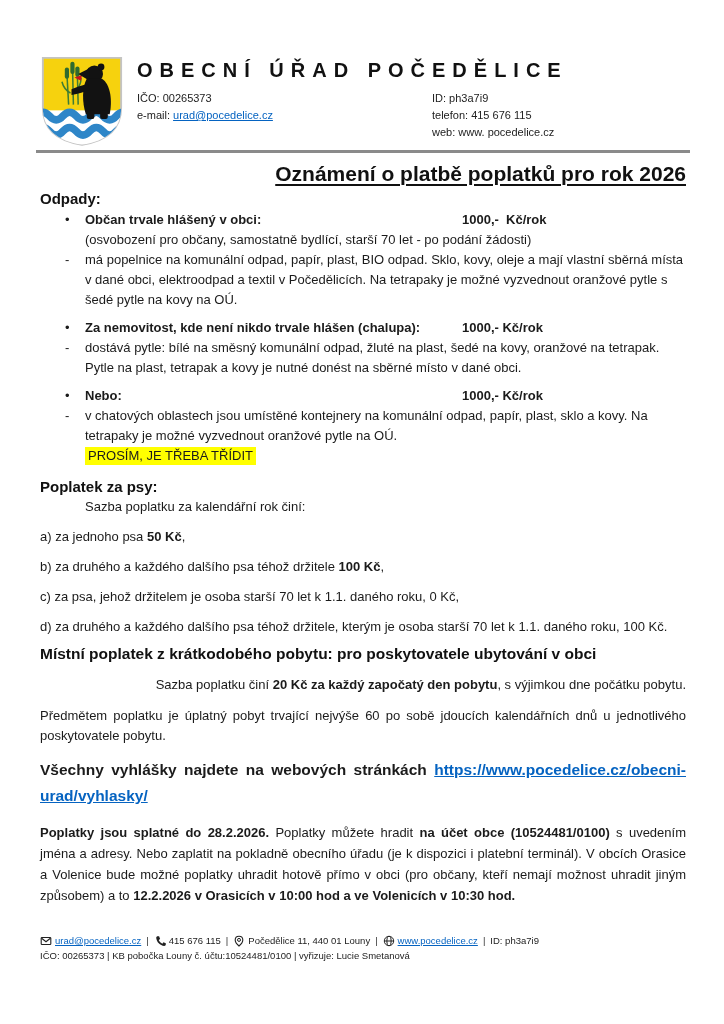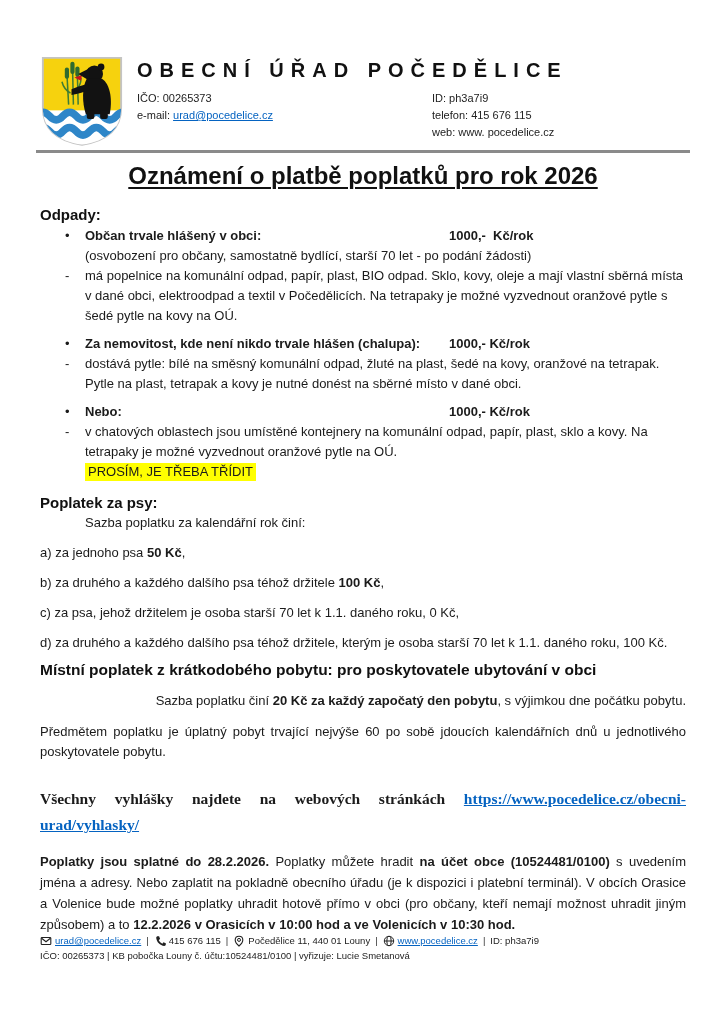--- a/index.html
+++ b/index.html
@@ -14,44 +14,44 @@
   
   .hdr { display:flex; align-items:flex-start; }
   .logo { width:84px; height:88px; flex:0 0 84px; }
   .hdr-text { margin-left:13px; flex:1; }
   .office-name { font-size:20px; font-weight:700; letter-spacing:7px; white-space:nowrap; margin:4px 0 8px; color:#111; }
   .contact { display:flex; font-size:11px; line-height:17px; color:#222; }
   .contact-left { width:295px; }
   .hrule { height:3px; background:#8a8a8a; margin:7px 0 0 -4px; width:654px; }
 
   
-  .doc-title { margin-top:9px; text-align:center; font-size:24px; font-weight:700;
+  .doc-title { margin-top:9px; text-align:right; font-size:21px; font-weight:700;
                text-decoration:underline; text-underline-offset:3px; text-decoration-thickness:2px; color:#111; }
 
   
   .h2 { font-size:15px; font-weight:700; color:#111; }
-  .h2.odpady { margin-top:16px; }
+  .h2.odpady { margin-top:4px; }
   .h2.dogs { margin-top:12px; }
   .h2.pobyt { font-size:15.5px; margin-top:8px; }
 
   .list { font-size:13px; line-height:20px; margin-top:3px; }
   .li { position:relative; padding-left:45px; }
   .li .marker { position:absolute; left:25px; }
-  .li .price { position:absolute; left:409px; top:0; font-weight:700; white-space:pre-wrap; }
+  .li .price { position:absolute; left:422px; top:0; font-weight:700; white-space:pre-wrap; }
   .gap { height:8px; }
   .bold { font-weight:700; }
   .b { font-weight:700; }
   .hl { background:#ffff00; padding:1px 3px 2px; }
 
   p { margin:0; font-size:13px; line-height:20px; }
   .indent { margin:2px 0 8px 45px; }
   .letter { margin-top:10px; }
   .p1 { margin-top:12px;text-align:right; }
   .p2 { margin-top:11px; text-align:justify; }
-  .vyhlasky { margin-top:24px; font-size:15.5px; font-weight:700; line-height:26px; text-align:justify;font-family:Liberation Serif, serif; }
+  .vyhlasky { margin-top:11px; font-size:15.5px; font-weight:700; line-height:26px; text-align:justify; }
   .vyhlasky a { overflow-wrap:anywhere; }
   .payment { margin-top:13px; line-height:21px; text-align:justify; }
 
   a.link { color:#0563C1; text-decoration:underline; cursor:pointer; }
 
   
   .footer { position:absolute; left:40px; top:933px; width:660px; font-size:9.5px; line-height:15px; color:#222; }
   .f1 { display:flex; align-items:center; flex-wrap:nowrap; white-space:nowrap; }
   .ficon { display:inline-block; width:12px; height:12px; margin-right:3px; flex:0 0 auto; }
   .ficon svg { display:block; width:12px; height:12px; }

